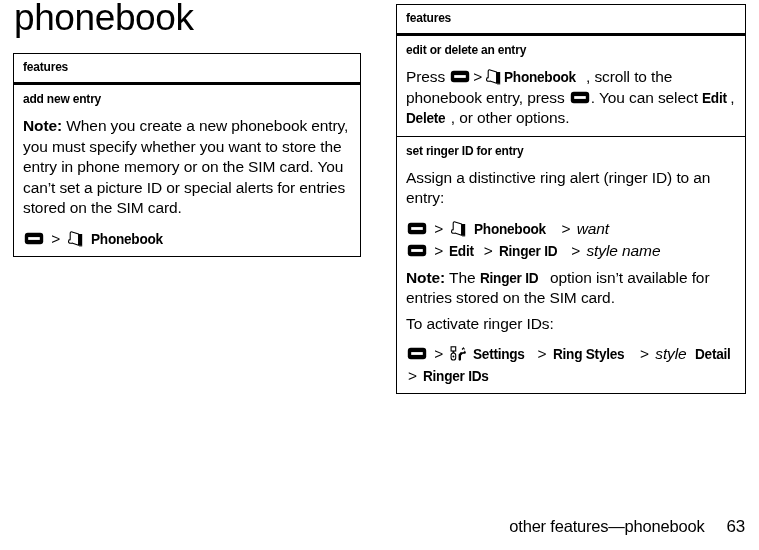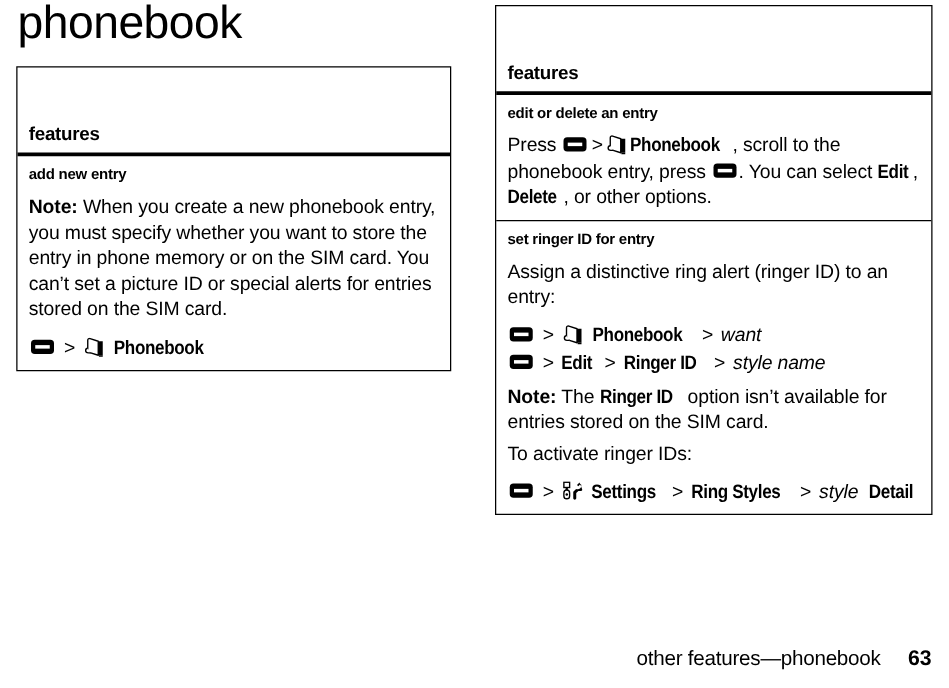--- a/index.html
+++ b/index.html
@@ -32,27 +32,26 @@
   .feat-table {
     position: absolute;
     box-sizing: border-box;
     border: 1.6px solid #000;
     background: #fff;
   }
   .table-left  { left: 13px;  top: 53px; width: 348px; }
   .table-right { left: 396px; top: 4px;  width: 350px; }
 
   .table-head {
-    font-size: 15px;
+    font-size: 12px;
     font-weight: bold;
     letter-spacing: -0.2px;
     padding: 3px 9px 4px 9px;
     border-bottom: 3.2px solid #000;
     line-height: 21px;
-    margin-top: 40px;
   }
 
   .section {
     border-bottom: 1.4px solid #000;
     padding: 0 0 7px 0;
   }
   .section.last { border-bottom: none; }
 
   .sec-head {
     font-size: 12px;
@@ -111,21 +110,21 @@
     position: absolute;
     left: 0; right: 0;
     bottom: 13px;
     text-align: right;
     padding-right: 14px;
     font-size: 16.5px;
     letter-spacing: -0.2px;
     color: #000;
   }
   .footer .fnum {
-    font-weight: bold;
+    font-weight: normal;
     margin-left: 22px;
     font-size: 17px;
   }
 </style>
 </head>
 <body>
 
 <div class="page-title">phonebook</div>
 
 <div class="feat-table table-left">
@@ -265,20 +264,24 @@
           </svg>
         </span>
         <span class="ui">Settings</span>
         <span class="gt">&gt;</span>
         <span class="ui">Ring Styles</span>
         <span class="gt">&gt;</span>
         <span class="it">style</span>
         <span class="ui" style="margin-left:4px">Detail</span>
       </div>
 
+      <div class="navline">
+        <span class="gt">&gt;</span>
+        <span class="ui">Ringer IDs</span>
+      </div>
     </div>
 
   </div>
 </div>
 
 <div class="footer">
   <span>other features—phonebook</span><span class="fnum">63</span>
 </div>
 
 </body></html>

